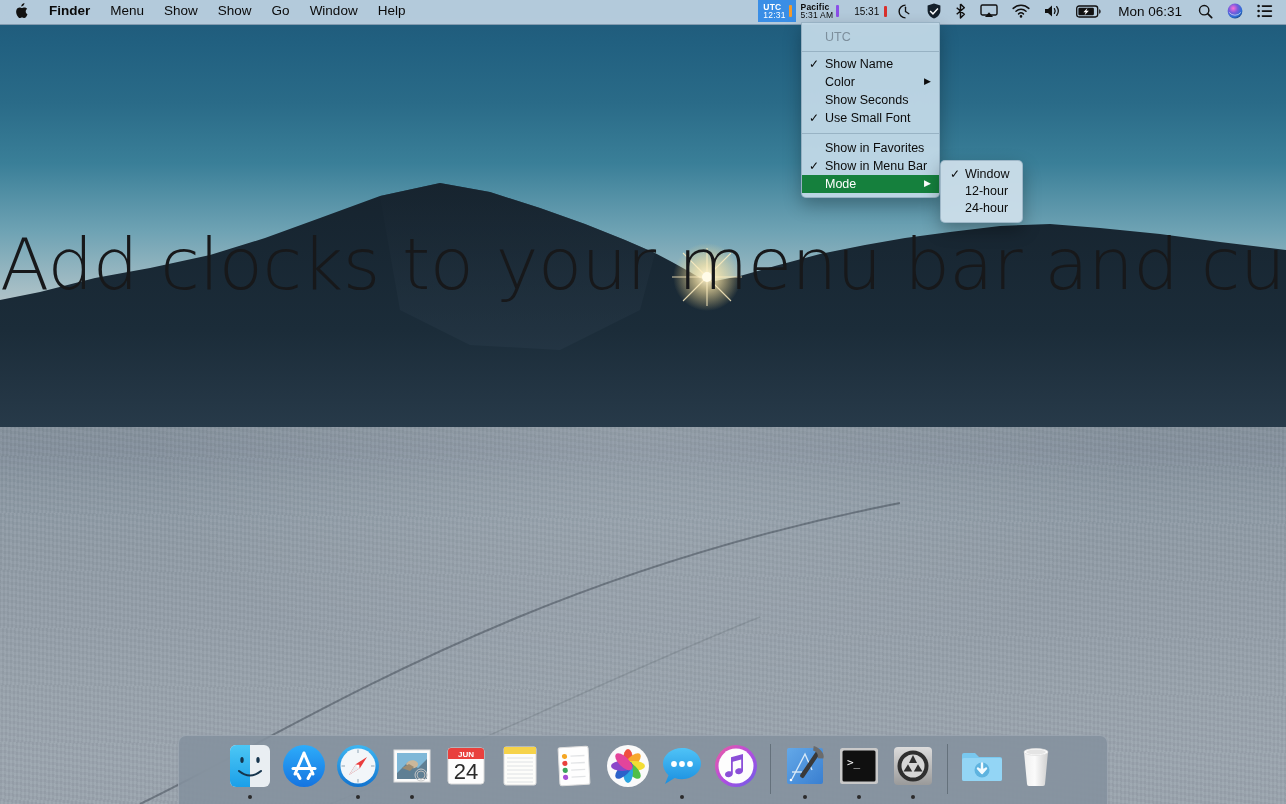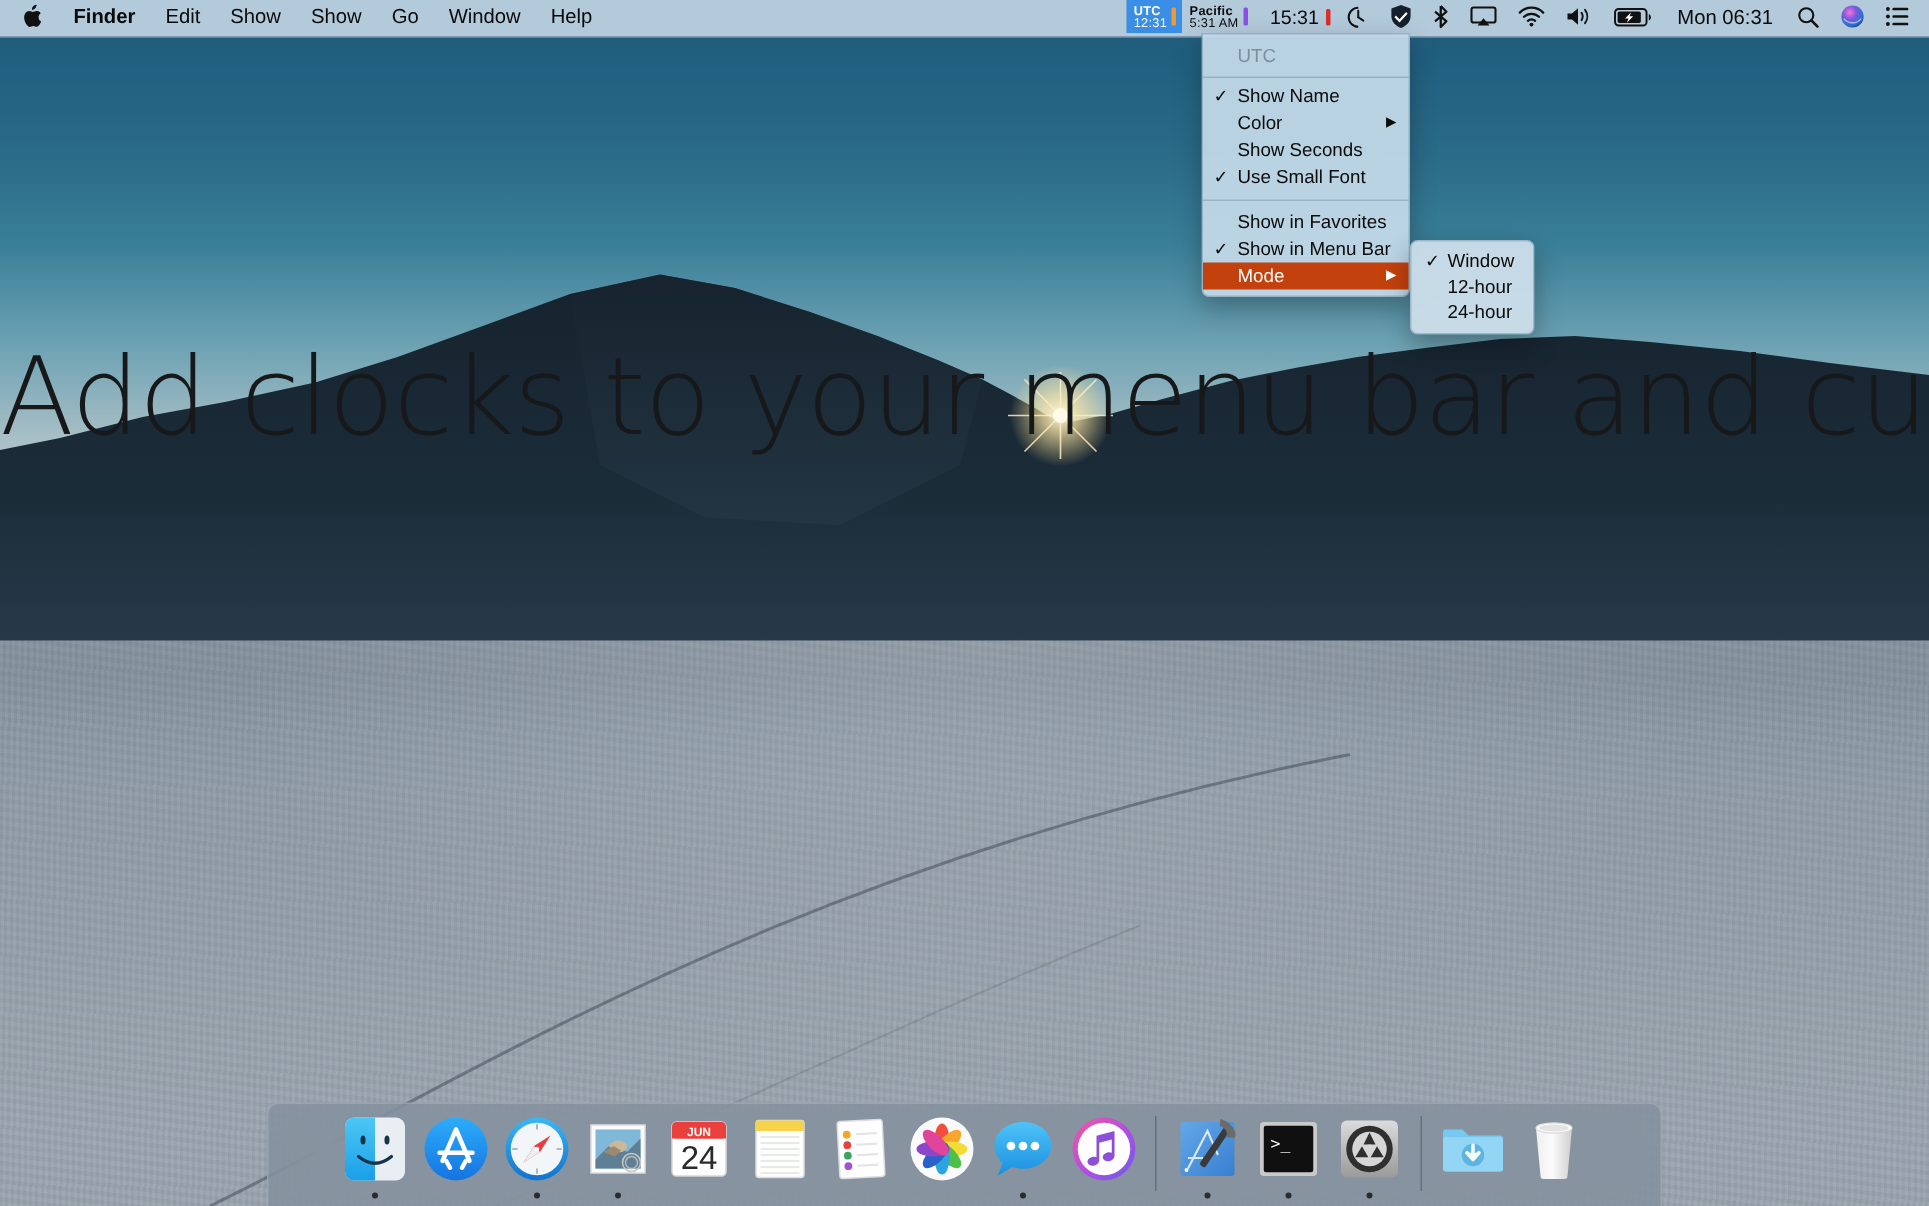--- a/index.html
+++ b/index.html
@@ -76,21 +76,21 @@
   .clock-widget {
     display:flex; align-items:center; height:22px;
     padding:0 4px 0 5px; position:relative;
   }
   .clock-widget.active { background:#3a8ee6; }
   .clock-stack { display:flex; flex-direction:column; justify-content:center; line-height:1; }
   .clock-name { font-size:8.5px; font-weight:bold; letter-spacing:.2px; }
   .clock-time { font-size:8.5px; font-weight:normal; letter-spacing:.2px; margin-top:0; }
   .clock-widget.active .clock-name, .clock-widget.active .clock-time { color:#fff; }
   .clock-bar { width:3px; height:12px; margin-left:3px; border-radius:1px; }
-  .main-clock { font-size:13px; padding:0 2px 0 6px; letter-spacing:0; }
+  .main-clock { font-size:10px; padding:0 2px 0 6px; letter-spacing:0; }
   .main-clock-bar { width:3px; height:11px; margin-left:3px; border-radius:1px; }
 
   .sysclock { font-size:13.5px; padding:0 9px; }
 
   svg.ico { display:block; }
 
   
   #clockmenu {
     position:absolute; left:801px; top:22px; width:139px;
     background:rgba(196,218,232,.93);
@@ -102,21 +102,21 @@
     backdrop-filter:blur(14px);
   }
   .m-head {
     padding:3px 0 5px 23px; color:#7d8f9c; font-size:12.5px;
   }
   .m-sep { height:1px; background:rgba(110,140,160,.45); margin:2px 0 3px 0; }
   .m-item {
     position:relative; height:18px; line-height:18px;
     padding-left:23px; padding-right:8px; white-space:nowrap; cursor:default;
   }
-  .m-item.sel { background:#c2410c; color:#fff; }
+  .m-item.sel { background:#15803d; color:#fff; }
   .m-check {
     position:absolute; left:7px; top:0; height:18px; line-height:18px;
     font-size:12px;
   }
   .m-arrow {
     position:absolute; right:8px; top:0; height:18px; line-height:17px;
     font-size:9px;
   }
 
   
@@ -210,21 +210,21 @@
 </div>
 
 <div id="menubar">
   <div class="mb-left">
     <div class="mb-item mb-apple">
       <svg class="ico" width="14" height="16" viewBox="0 0 14 16" style="margin-top:3px">
         <path fill="#111" d="M9.6,2.3c0.5-0.6,0.9-1.5,0.8-2.3C9.6,0.1,8.7,0.6,8.1,1.2C7.6,1.8,7.2,2.7,7.3,3.5C8.2,3.6,9,3,9.6,2.3z M11.7,8.5c0-1.8,1.4-2.6,1.5-2.7c-0.8-1.2-2.1-1.4-2.6-1.4c-1.1-0.1-2.1,0.6-2.7,0.6c-0.6,0-1.4-0.6-2.3-0.6C4.4,4.4,3.3,5.1,2.7,6.2c-1.2,2.1-0.3,5.3,0.9,7c0.6,0.8,1.3,1.8,2.2,1.8c0.9,0,1.2-0.6,2.3-0.6c1.1,0,1.3,0.6,2.3,0.5c0.9,0,1.5-0.8,2.1-1.7c0.7-1,0.9-1.9,0.9-2C13.4,11.3,11.7,10.6,11.7,8.5z"></path>
       </svg>
     </div>
     <div class="mb-item mb-app">Finder</div>
-    <div class="mb-item">Edit</div>
+    <div class="mb-item">Menu</div>
     <div class="mb-item">Show</div>
     <div class="mb-item">Show</div>
     <div class="mb-item">Go</div>
     <div class="mb-item">Window</div>
     <div class="mb-item">Help</div>
   </div>
 
   <div class="mb-right">
 
     <div class="clock-widget active">

